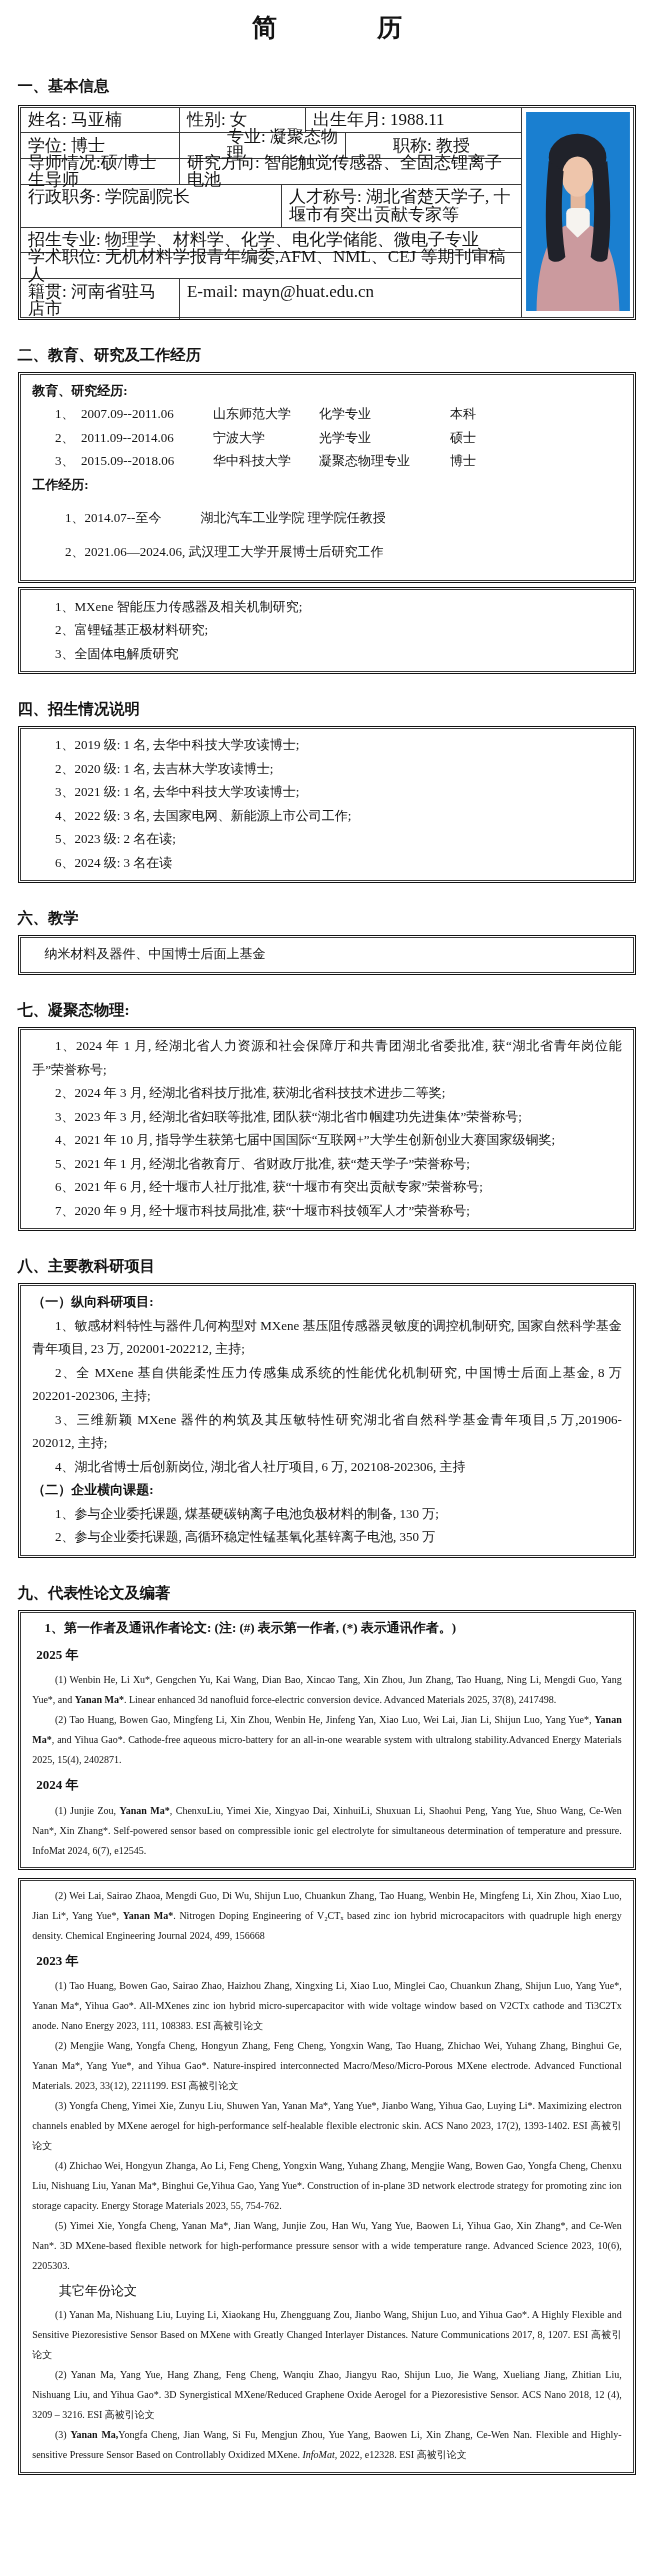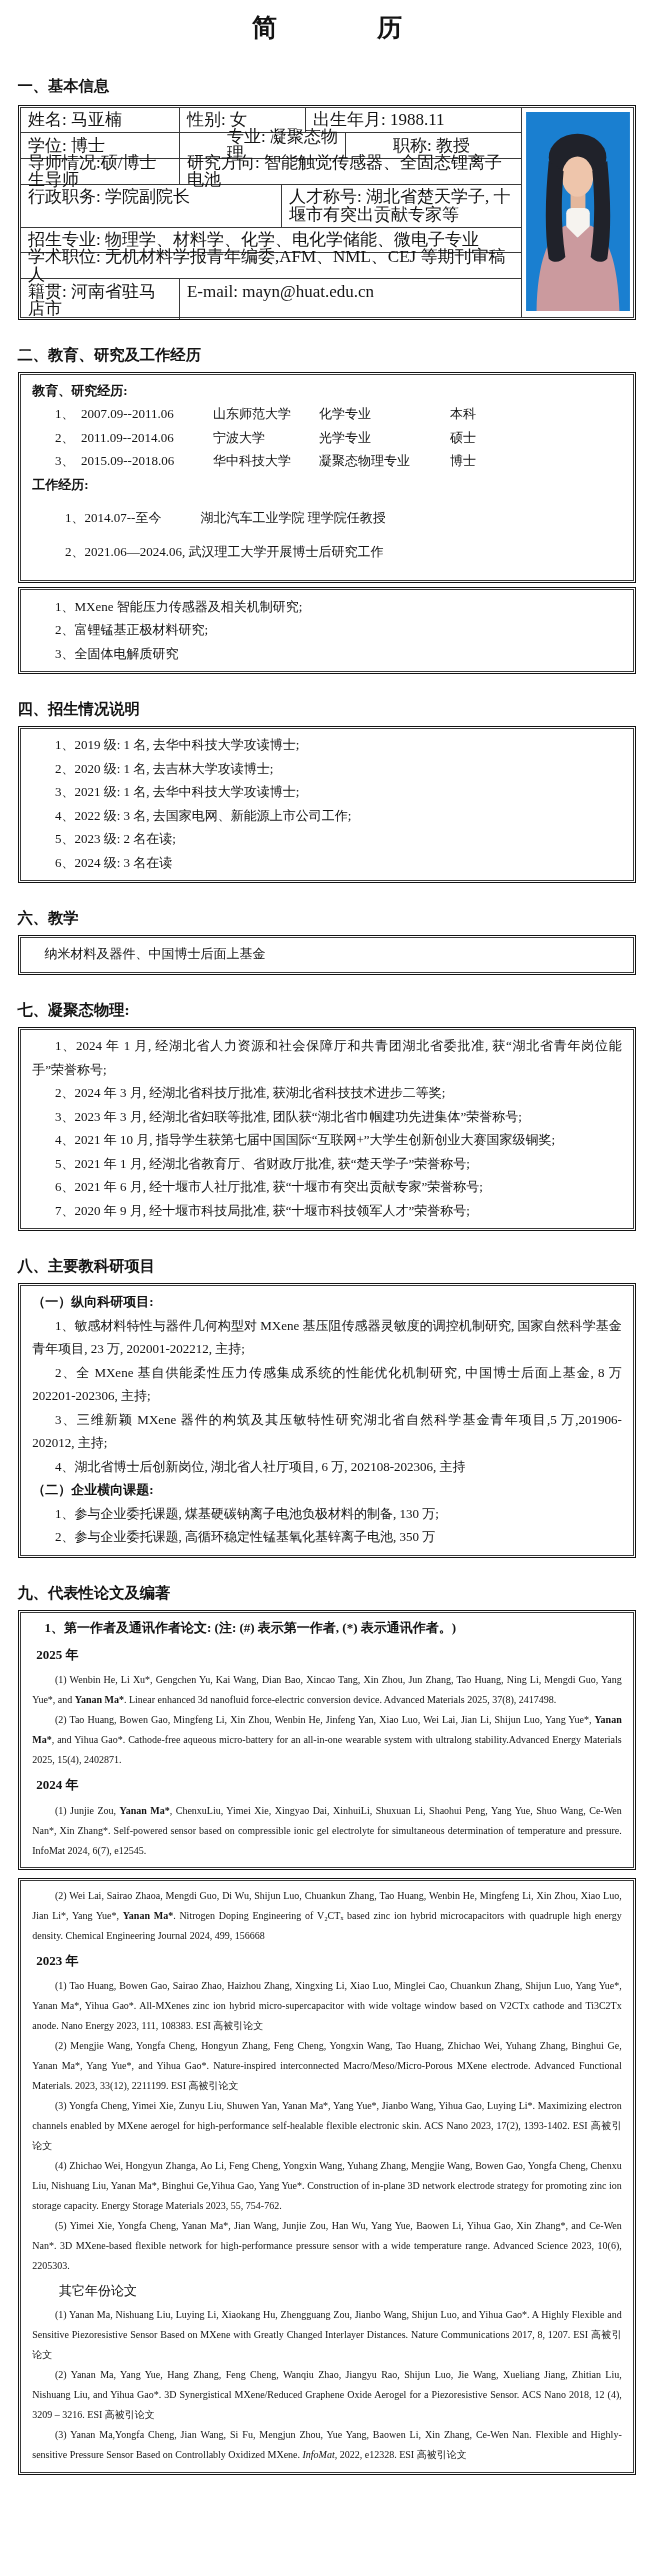--- a/index.html
+++ b/index.html
@@ -220,17 +220,17 @@
     <p class="pub"><span>(2) Wei Lai, Sairao Zhaoa, Mengdi Guo, Di Wu, Shijun Luo, Chuankun Zhang, Tao Huang, Wenbin He, Mingfeng Li, Xin Zhou, Xiao Luo, Jian Li*, Yang Yue*, </span><span style="font-weight: bold;">Yanan Ma*</span><span>. Nitrogen Doping Engineering of V₂CTₓ based zinc ion hybrid microcapacitors with quadruple high energy density. Chemical Engineering Journal 2024, 499, 156668</span></p>
     <p class="pub-year">2023 年</p>
     <p class="pub"><span>(1) Tao Huang, Bowen Gao, Sairao Zhao, Haizhou Zhang, Xingxing Li, Xiao Luo, Minglei Cao, Chuankun Zhang, Shijun Luo, Yang Yue*, Yanan Ma*, Yihua Gao*. All-MXenes zinc ion hybrid micro-supercapacitor with wide voltage window based on V2CTx cathode and Ti3C2Tx anode. Nano Energy 2023, 111, 108383. ESI 高被引论文</span></p>
     <p class="pub"><span>(2) Mengjie Wang, Yongfa Cheng, Hongyun Zhang, Feng Cheng, Yongxin Wang, Tao Huang, Zhichao Wei, Yuhang Zhang, Binghui Ge, Yanan Ma*, Yang Yue*, and Yihua Gao*. Nature-inspired interconnected Macro/Meso/Micro-Porous MXene electrode. Advanced Functional Materials. 2023, 33(12), 2211199. ESI 高被引论文</span></p>
     <p class="pub"><span>(3) Yongfa Cheng, Yimei Xie, Zunyu Liu, Shuwen Yan, Yanan Ma*, Yang Yue*, Jianbo Wang, Yihua Gao, Luying Li*. Maximizing electron channels enabled by MXene aerogel for high-performance self-healable flexible electronic skin. ACS Nano 2023, 17(2), 1393-1402. ESI 高被引论文</span></p>
     <p class="pub"><span>(4) Zhichao Wei, Hongyun Zhanga, Ao Li, Feng Cheng, Yongxin Wang, Yuhang Zhang, Mengjie Wang, Bowen Gao, Yongfa Cheng, Chenxu Liu, Nishuang Liu, Yanan Ma*, Binghui Ge,Yihua Gao, Yang Yue*. Construction of in-plane 3D network electrode strategy for promoting zinc ion storage capacity. Energy Storage Materials 2023, 55, 754-762.</span></p>
     <p class="pub"><span>(5) Yimei Xie, Yongfa Cheng, Yanan Ma*, Jian Wang, Junjie Zou, Han Wu, Yang Yue, Baowen Li, Yihua Gao, Xin Zhang*, and Ce-Wen Nan*. 3D MXene-based flexible network for high-performance pressure sensor with a wide temperature range. Advanced Science 2023, 10(6), 2205303.</span></p>
     <p class="pub-other-label">其它年份论文</p>
     <p class="pub"><span>(1) Yanan Ma, Nishuang Liu, Luying Li, Xiaokang Hu, Zhengguang Zou, Jianbo Wang, Shijun Luo, and Yihua Gao*. A Highly Flexible and Sensitive Piezoresistive Sensor Based on MXene with Greatly Changed Interlayer Distances. Nature Communications 2017, 8, 1207. ESI 高被引论文</span></p>
     <p class="pub"><span>(2) Yanan Ma, Yang Yue, Hang Zhang, Feng Cheng, Wanqiu Zhao, Jiangyu Rao, Shijun Luo, Jie Wang, Xueliang Jiang, Zhitian Liu, Nishuang Liu, and Yihua Gao*. 3D Synergistical MXene/Reduced Graphene Oxide Aerogel for a Piezoresistive Sensor. ACS Nano 2018, 12 (4), 3209 – 3216. ESI 高被引论文</span></p>
-    <p class="pub"><span>(3) </span><span style="font-weight: normal;">Yanan Ma,</span><span>Yongfa Cheng, Jian Wang, Si Fu, Mengjun Zhou, Yue Yang, Baowen Li, Xin Zhang, Ce-Wen Nan. Flexible and Highly-sensitive Pressure Sensor Based on Controllably Oxidized MXene. </span><span style="font-style: italic;">InfoMat</span><span>, 2022, e12328. ESI 高被引论文</span></p>
+    <p class="pub"><span>(3) </span><span style="font-weight: bold;">Yanan Ma,</span><span>Yongfa Cheng, Jian Wang, Si Fu, Mengjun Zhou, Yue Yang, Baowen Li, Xin Zhang, Ce-Wen Nan. Flexible and Highly-sensitive Pressure Sensor Based on Controllably Oxidized MXene. </span><span style="font-style: italic;">InfoMat</span><span>, 2022, e12328. ESI 高被引论文</span></p>
   </div>
 
 </div>
 
 
 </body></html>

